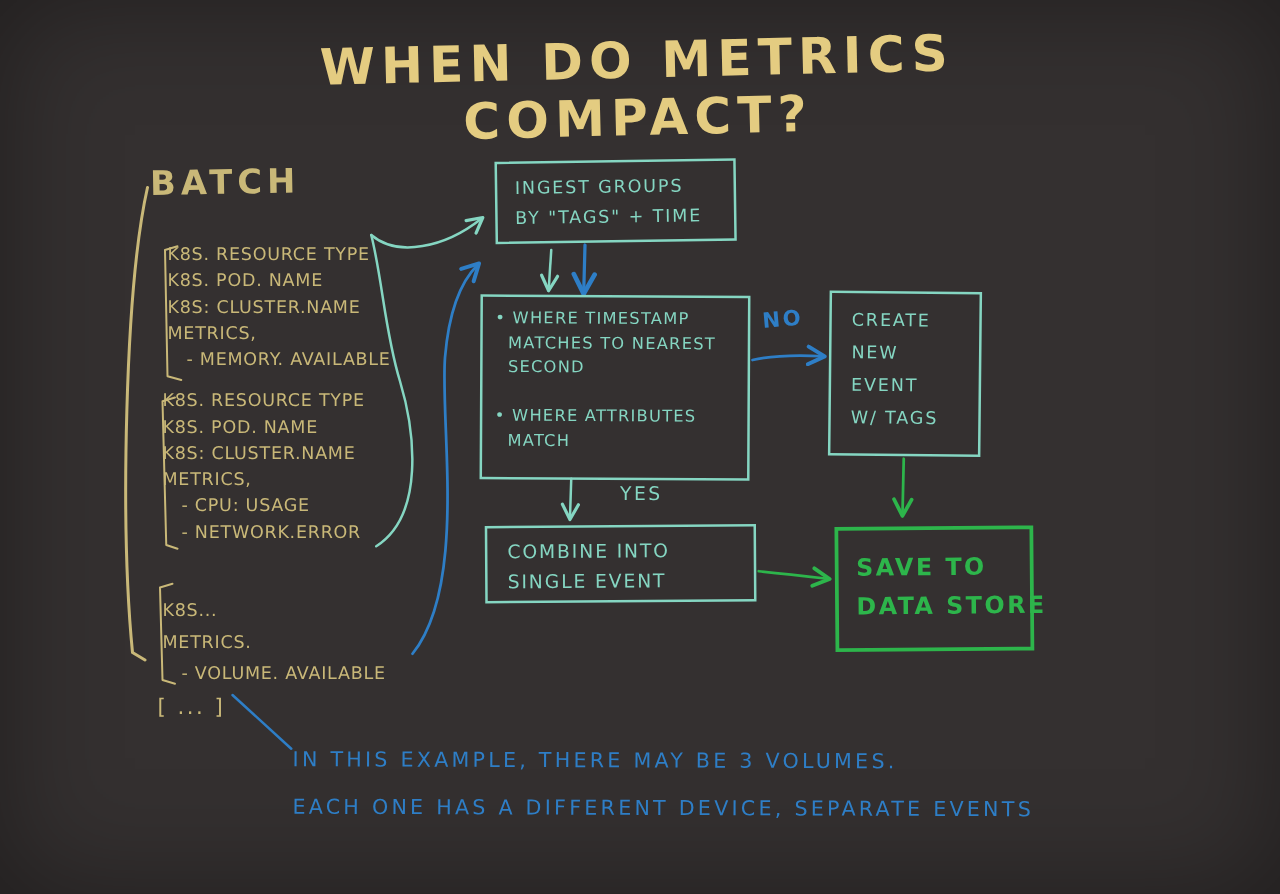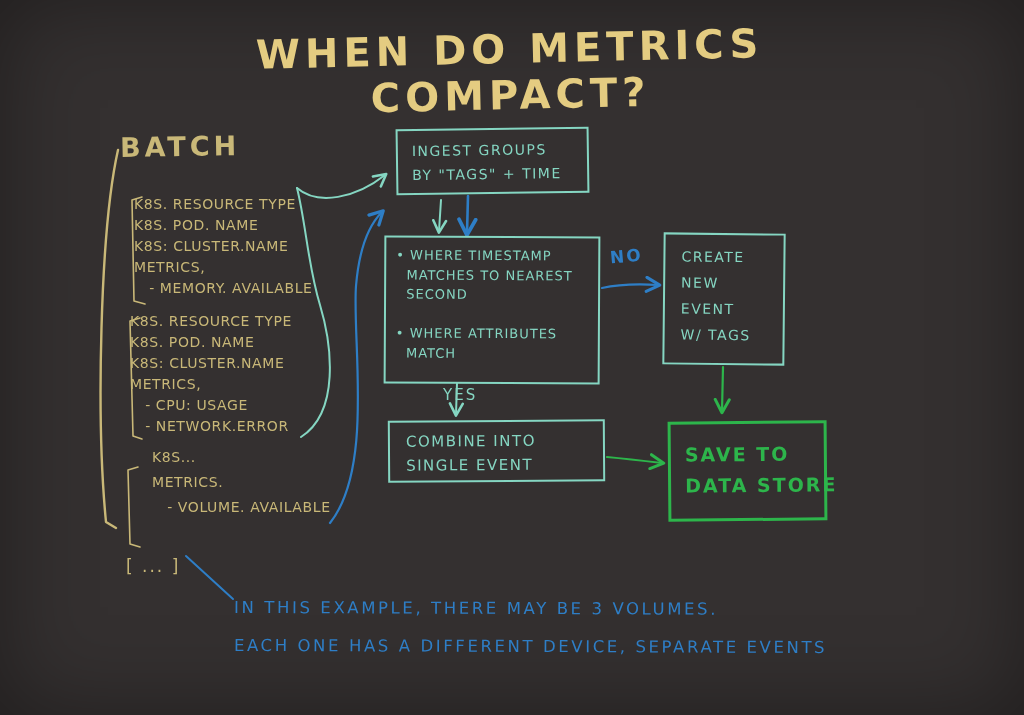--- a/index.html
+++ b/index.html
@@ -26,21 +26,21 @@
     color:var(--batch);
     font-size:27px;font-weight:bold;letter-spacing:4px;
     transform:rotate(-1deg);
   }
   .group{
     color:var(--batch);
     font-size:14px;line-height:21px;letter-spacing:0.6px;
   }
   #batch-group-1{left:134px;top:194px;}
   #batch-group-2{left:130px;top:311px;}
-  #batch-group-3{left:130px;top:445px;font-size:14px;line-height:25px;padding-left:22px;}
+  #batch-group-3{left:130px;top:477px;font-size:14px;line-height:25px;}
   #batch-ellipsis{
     left:126px;top:556px;color:var(--batch);
     font-size:17px;letter-spacing:2px;
   }
   .box{
     position:absolute;
     border:2px solid var(--teal);
     color:var(--teal);
     white-space:pre;
     box-sizing:border-box;
@@ -77,21 +77,21 @@
     font-size:19px;line-height:31px;letter-spacing:2px;font-weight:bold;
     padding:15px 14px;
     transform:rotate(-0.5deg);
   }
   #no-label{
     left:610px;top:246px;color:var(--blue);
     font-size:17px;font-weight:bold;letter-spacing:2px;
     transform:rotate(-5deg);
   }
   #yes-label{
-    left:443px;top:386px;color:var(--teal);
+    left:496px;top:386px;color:var(--teal);
     font-size:15px;letter-spacing:2px;
   }
   #note{
     left:234px;top:590px;color:var(--blue);
     font-size:16.5px;line-height:38px;letter-spacing:2.6px;
     transform:rotate(0.2deg);
   }
   svg{position:absolute;left:0;top:0;}
   .s-teal{stroke:var(--teal);}
   .s-blue{stroke:var(--blue);}

